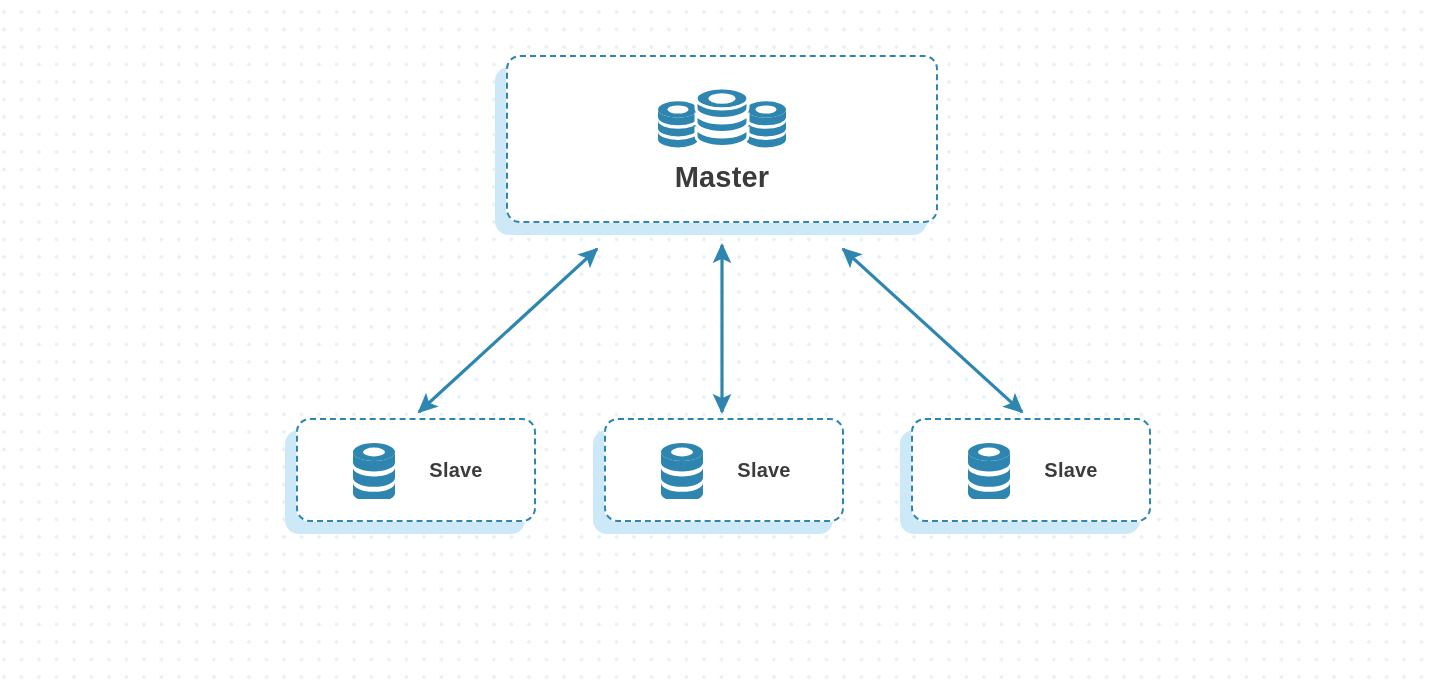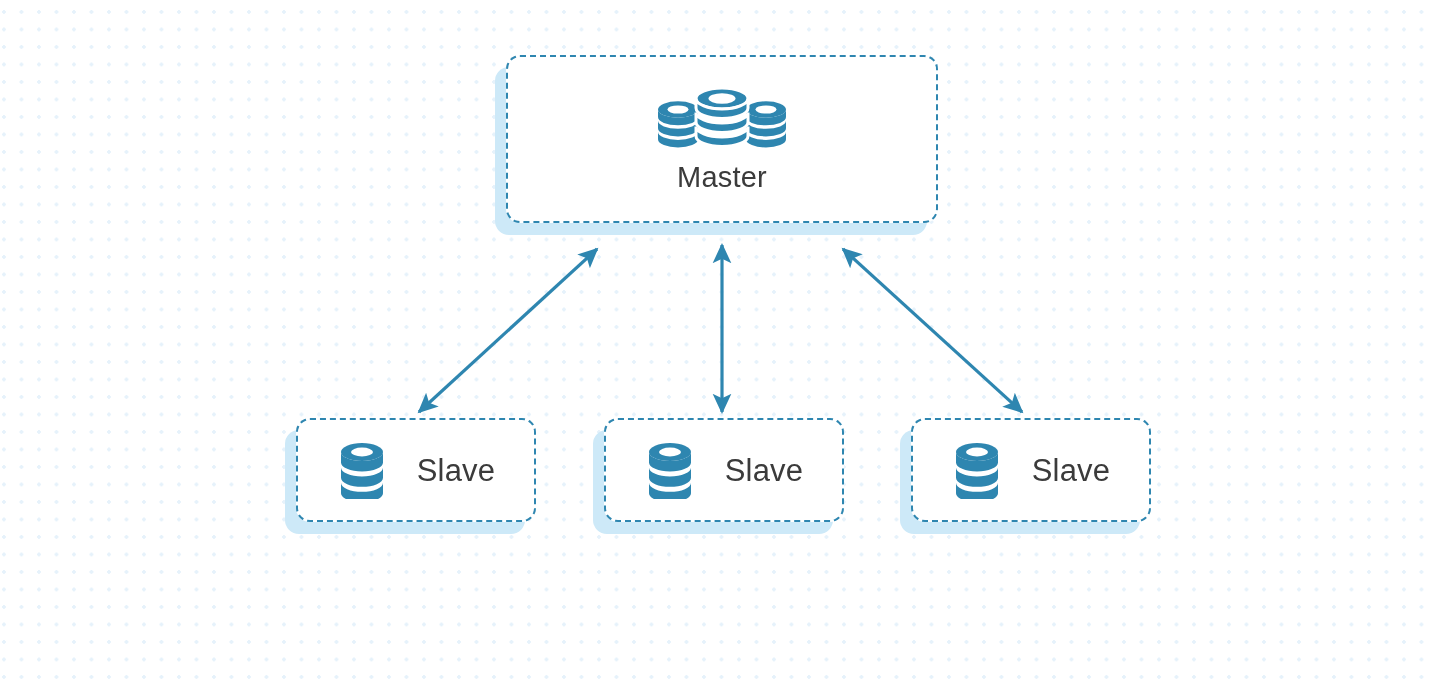--- a/index.html
+++ b/index.html
@@ -59,27 +59,27 @@
     display: flex;
     flex-direction: row;
     align-items: center;
     justify-content: center;
     gap: 22px;
   }
 
   .node-label {
     color: #3b3b3b;
     font-size: 29px;
-    font-weight: 400;
+    font-weight: 700;
     letter-spacing: 0.2px;
     white-space: nowrap;
     line-height: 1;
   }
   .slave-label {
-    font-size: 31px;
+    font-size: 20px;
     margin-left: 8px;
   }
 
   .icon-svg { display: block; }
 
   
   #arrows {
     position: absolute;
     left: 0;
     top: 0;

